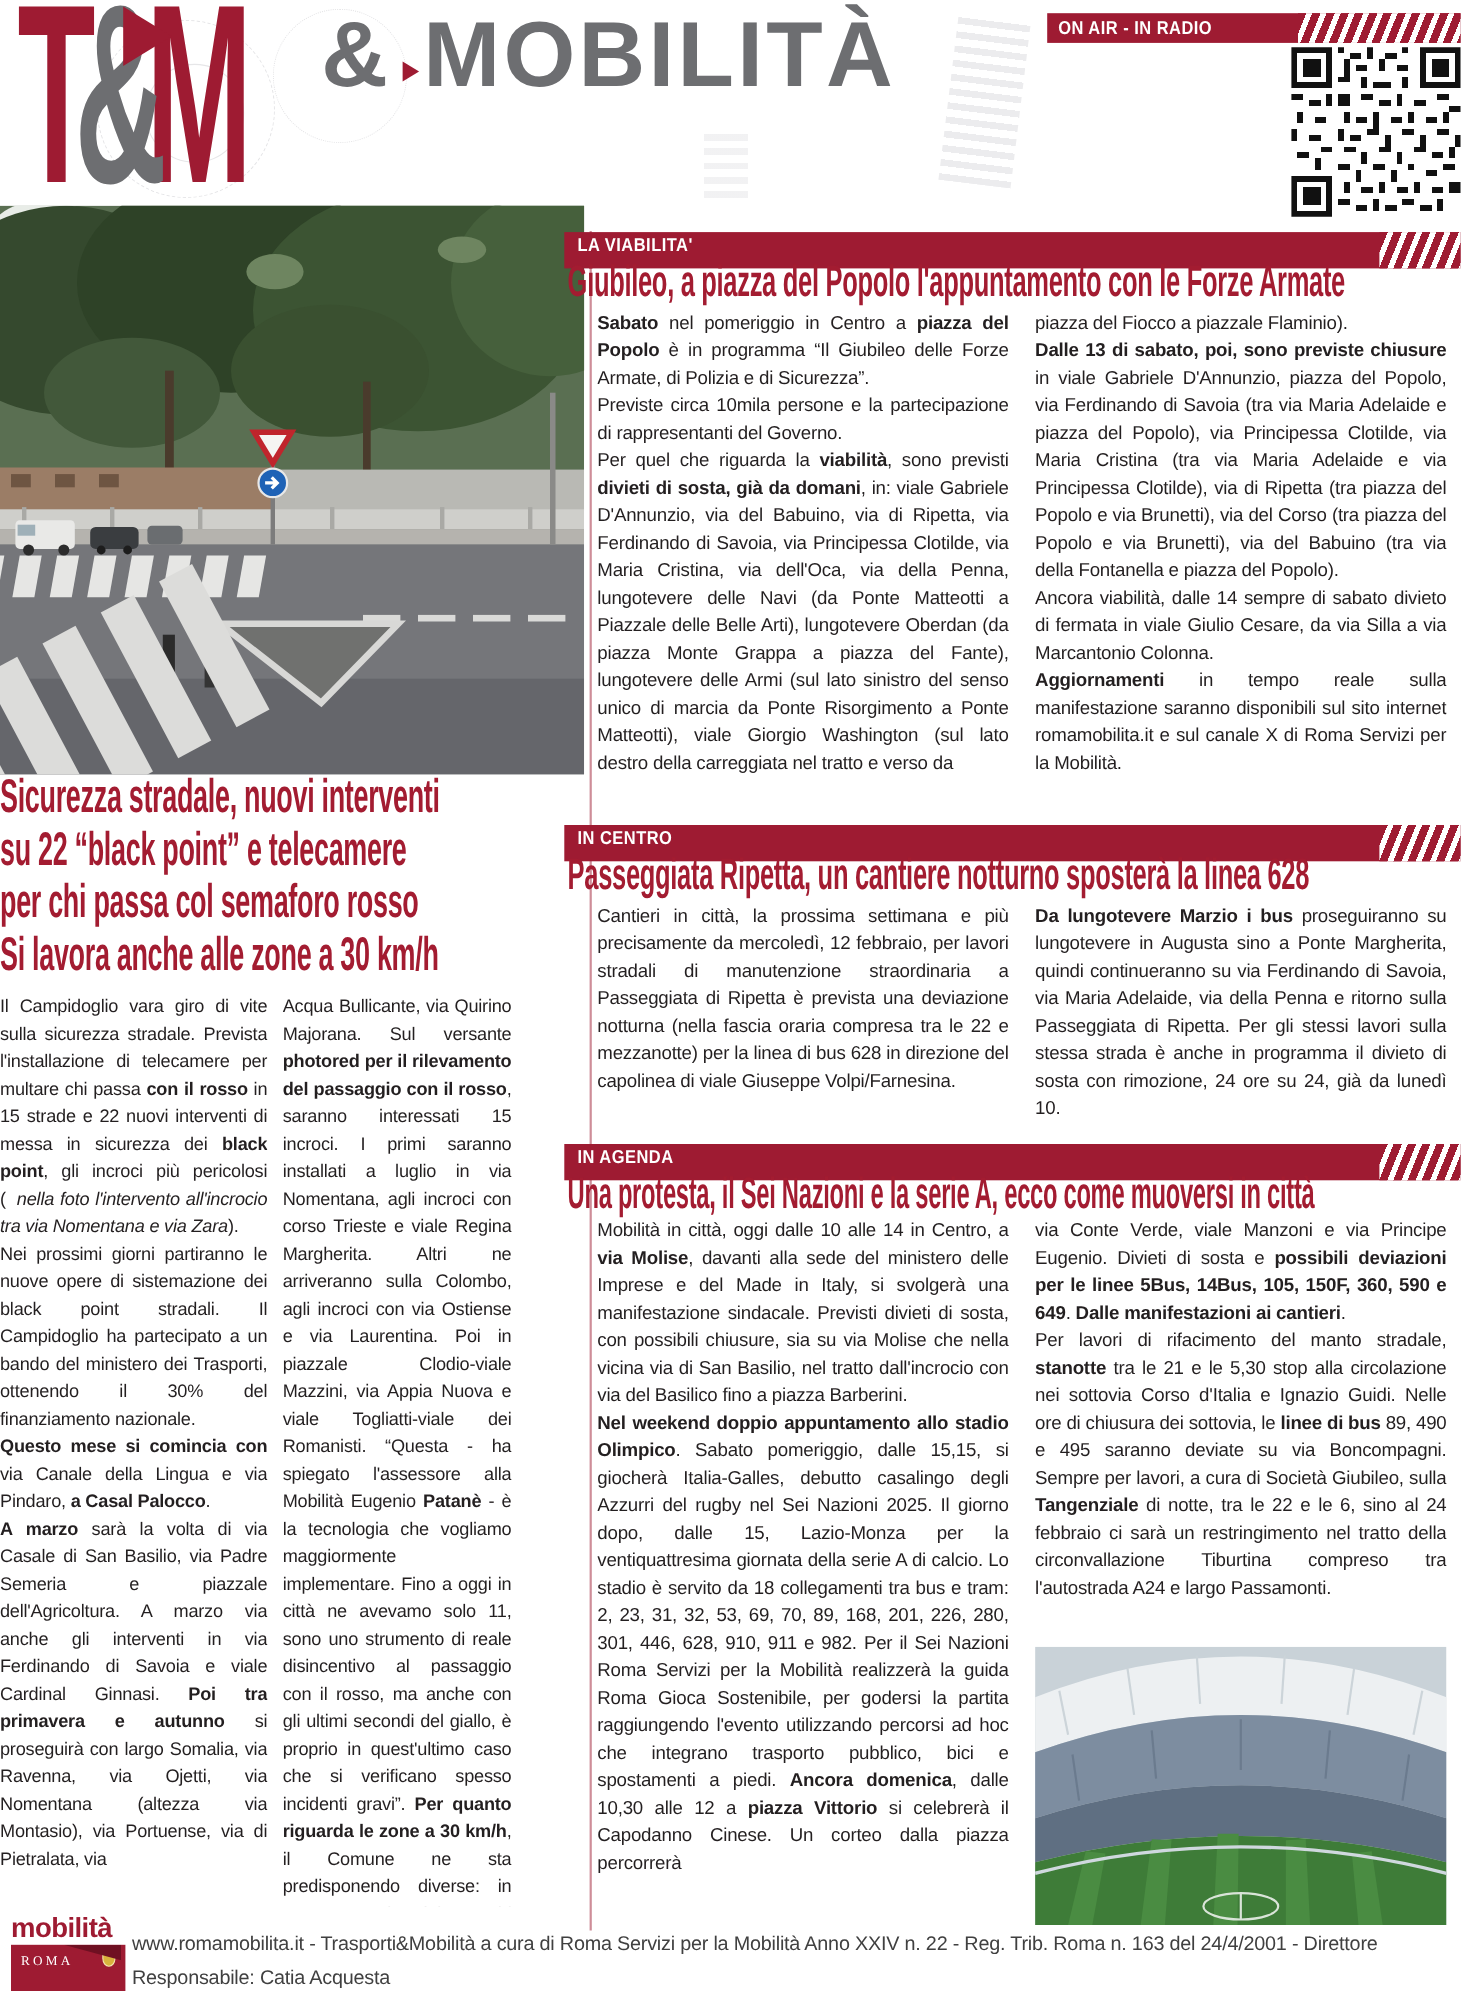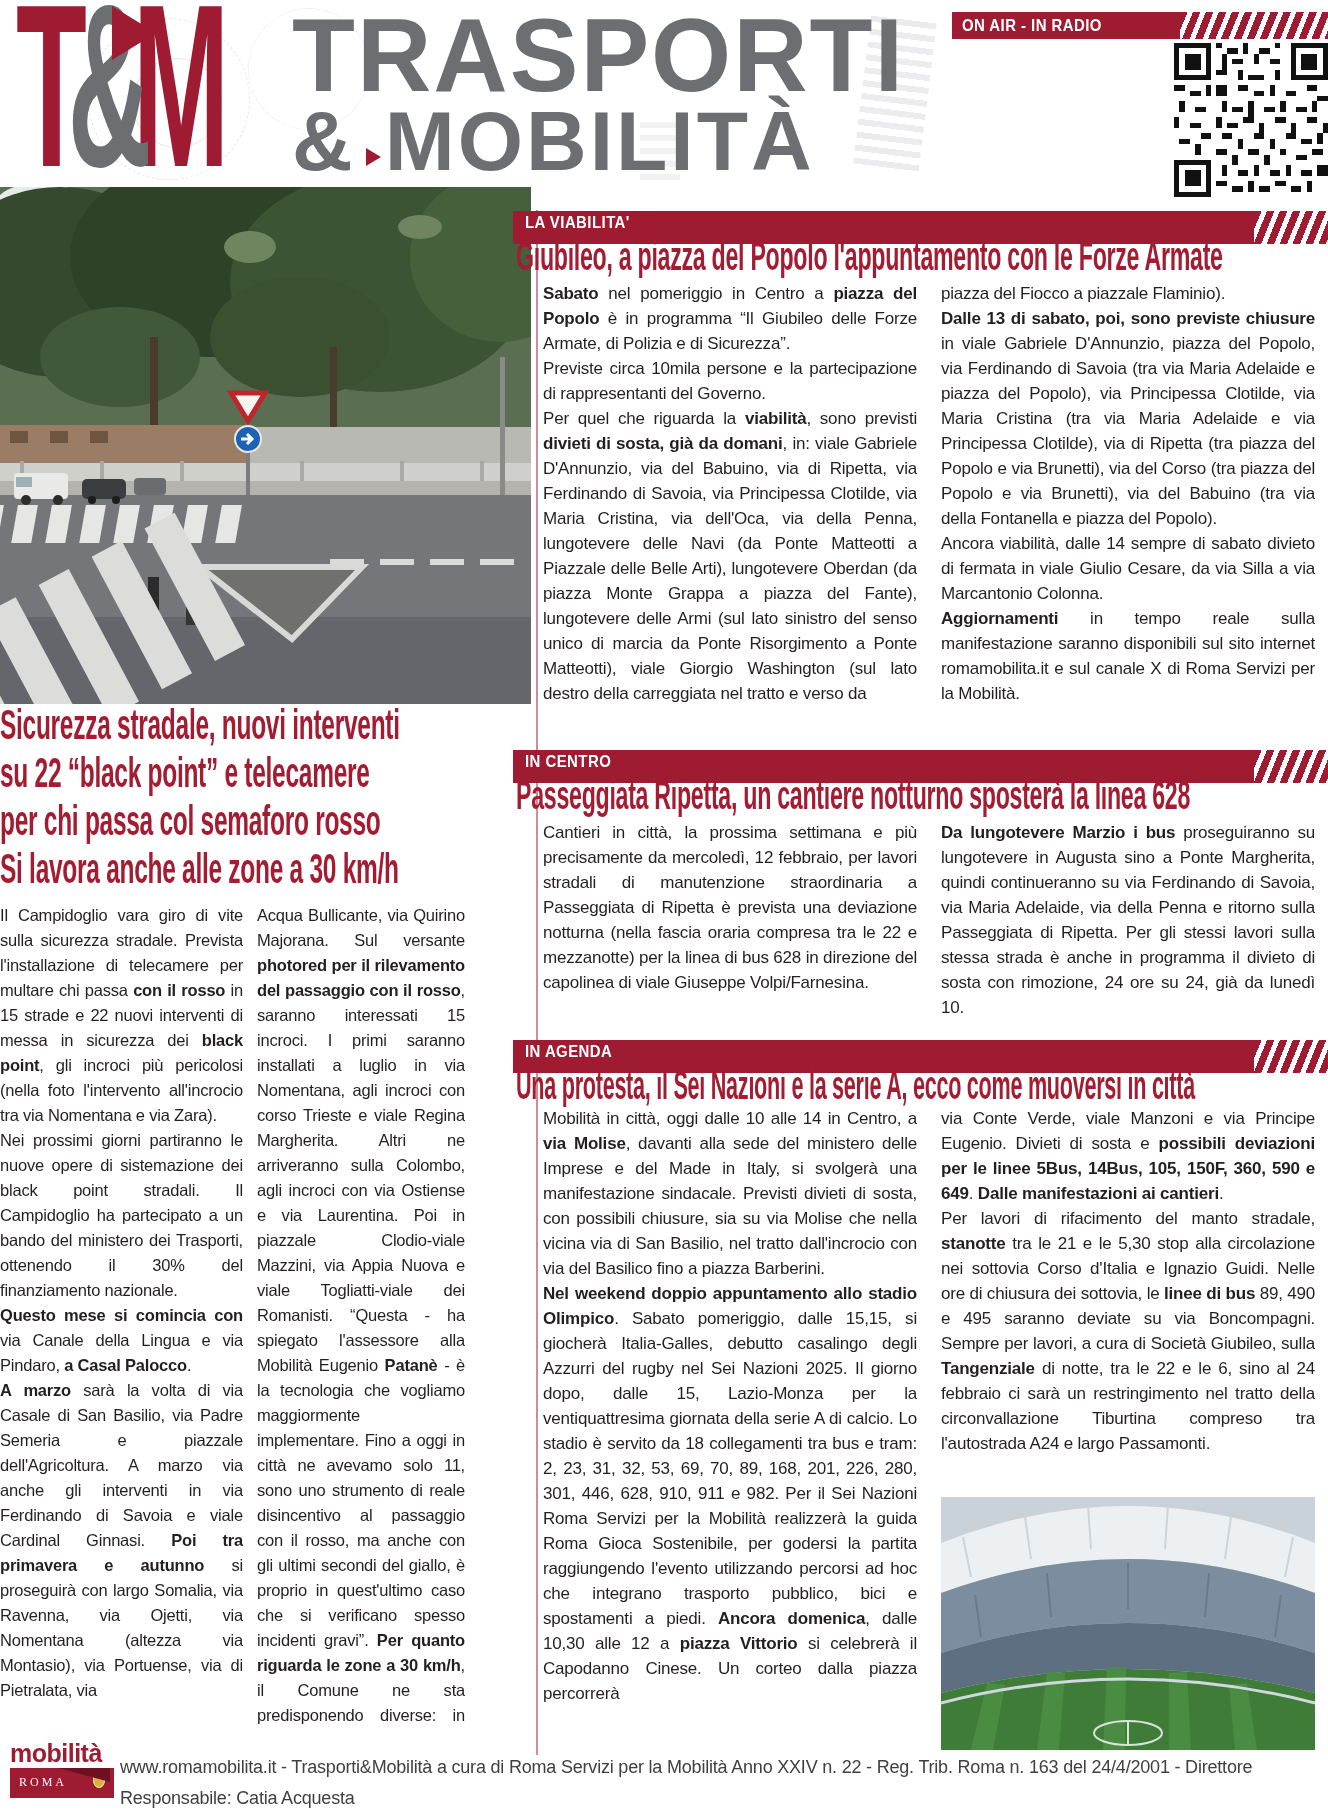--- a/index.html
+++ b/index.html
@@ -56,26 +56,26 @@
                font-weight:bold;font-size:43px;}
   .bigheadline>div{white-space:nowrap;transform:scaleX(.57);transform-origin:0 50%;
                    height:48px;line-height:48px;letter-spacing:-.5px;}
 
   
   .art{position:absolute;display:flex;}
   .col{white-space:pre-wrap;text-align:justify;font-size:17px;line-height:25px;color:var(--ink);
        overflow:hidden;letter-spacing:-.2px;}
   .art-left .col{font-size:16.5px;}
   .b{font-weight:bold;}
-  .i{}
+  .i{font-style:italic;padding-left:10px;}
 
   
   .foot-logo{position:absolute;left:10px;top:1740px;width:112px;}
   .foot-logo .word{color:var(--red);font-weight:bold;font-size:25px;line-height:26px;letter-spacing:-.5px;}
-  .roma-box{position:relative;margin-top:2px;width:104px;height:30px;background:var(--red);}
+  .roma-box{position:relative;margin-top:2px;width:104px;height:42px;background:var(--red);}
   .roma-box .roma{position:absolute;left:9px;top:7px;color:#fff;font-family:"Liberation Serif",serif;
                   font-size:12px;letter-spacing:3px;}
   .crest{position:absolute;right:9px;top:5px;width:12px;height:15px;background:#d9b23c;
          border-radius:2px 2px 50% 50%;border:1px solid #f4e3ae;box-sizing:border-box;}
   .ribbon-tail{position:absolute;left:58px;top:1768px;width:52px;height:14px;background:#6f1022;
                clip-path:polygon(0 0,100% 0,100% 100%);}
   .foot-text{position:absolute;left:120px;top:1752px;width:1190px;font-size:18px;line-height:31px;
              color:#404040;letter-spacing:-.2px;}
 </style>
 </head>
@@ -87,21 +87,20 @@
     <div class="deco dash" style="left:88px;top:18px;width:160px;height:160px;"></div>
     <div class="deco" style="left:132px;top:58px;width:88px;height:88px;"></div>
     <div class="deco dot" style="left:248px;top:8px;width:120px;height:120px;"></div>
     <div class="deco-stripes" style="left:862px;top:18px;width:66px;height:150px;transform:rotate(7deg);"></div>
     <div class="deco-stripes" style="left:640px;top:120px;width:40px;height:60px;opacity:.7;"></div>
 
     <div class="tmlogo"><span class="red">T</span><span class="amp">&amp;</span><span class="red">M</span></div>
     <div class="logo-arrow"></div>
 
     <div class="mast-title">
-      <div class="l1">TRASPORTI</div>
       <div class="l2"><span>&amp;</span><span class="mini-arrow"></span><span>MOBILITÀ</span></div>
     </div>
 
     <div class="radio">
       <div class="kbar">
         <span class="lbl">ON AIR - IN RADIO</span>
         <span class="stripes"></span>
       </div>
       <svg class="qr" viewBox="0 0 29 29" shape-rendering="crispEdges">
         <rect width="29" height="29" fill="#fff"></rect>

